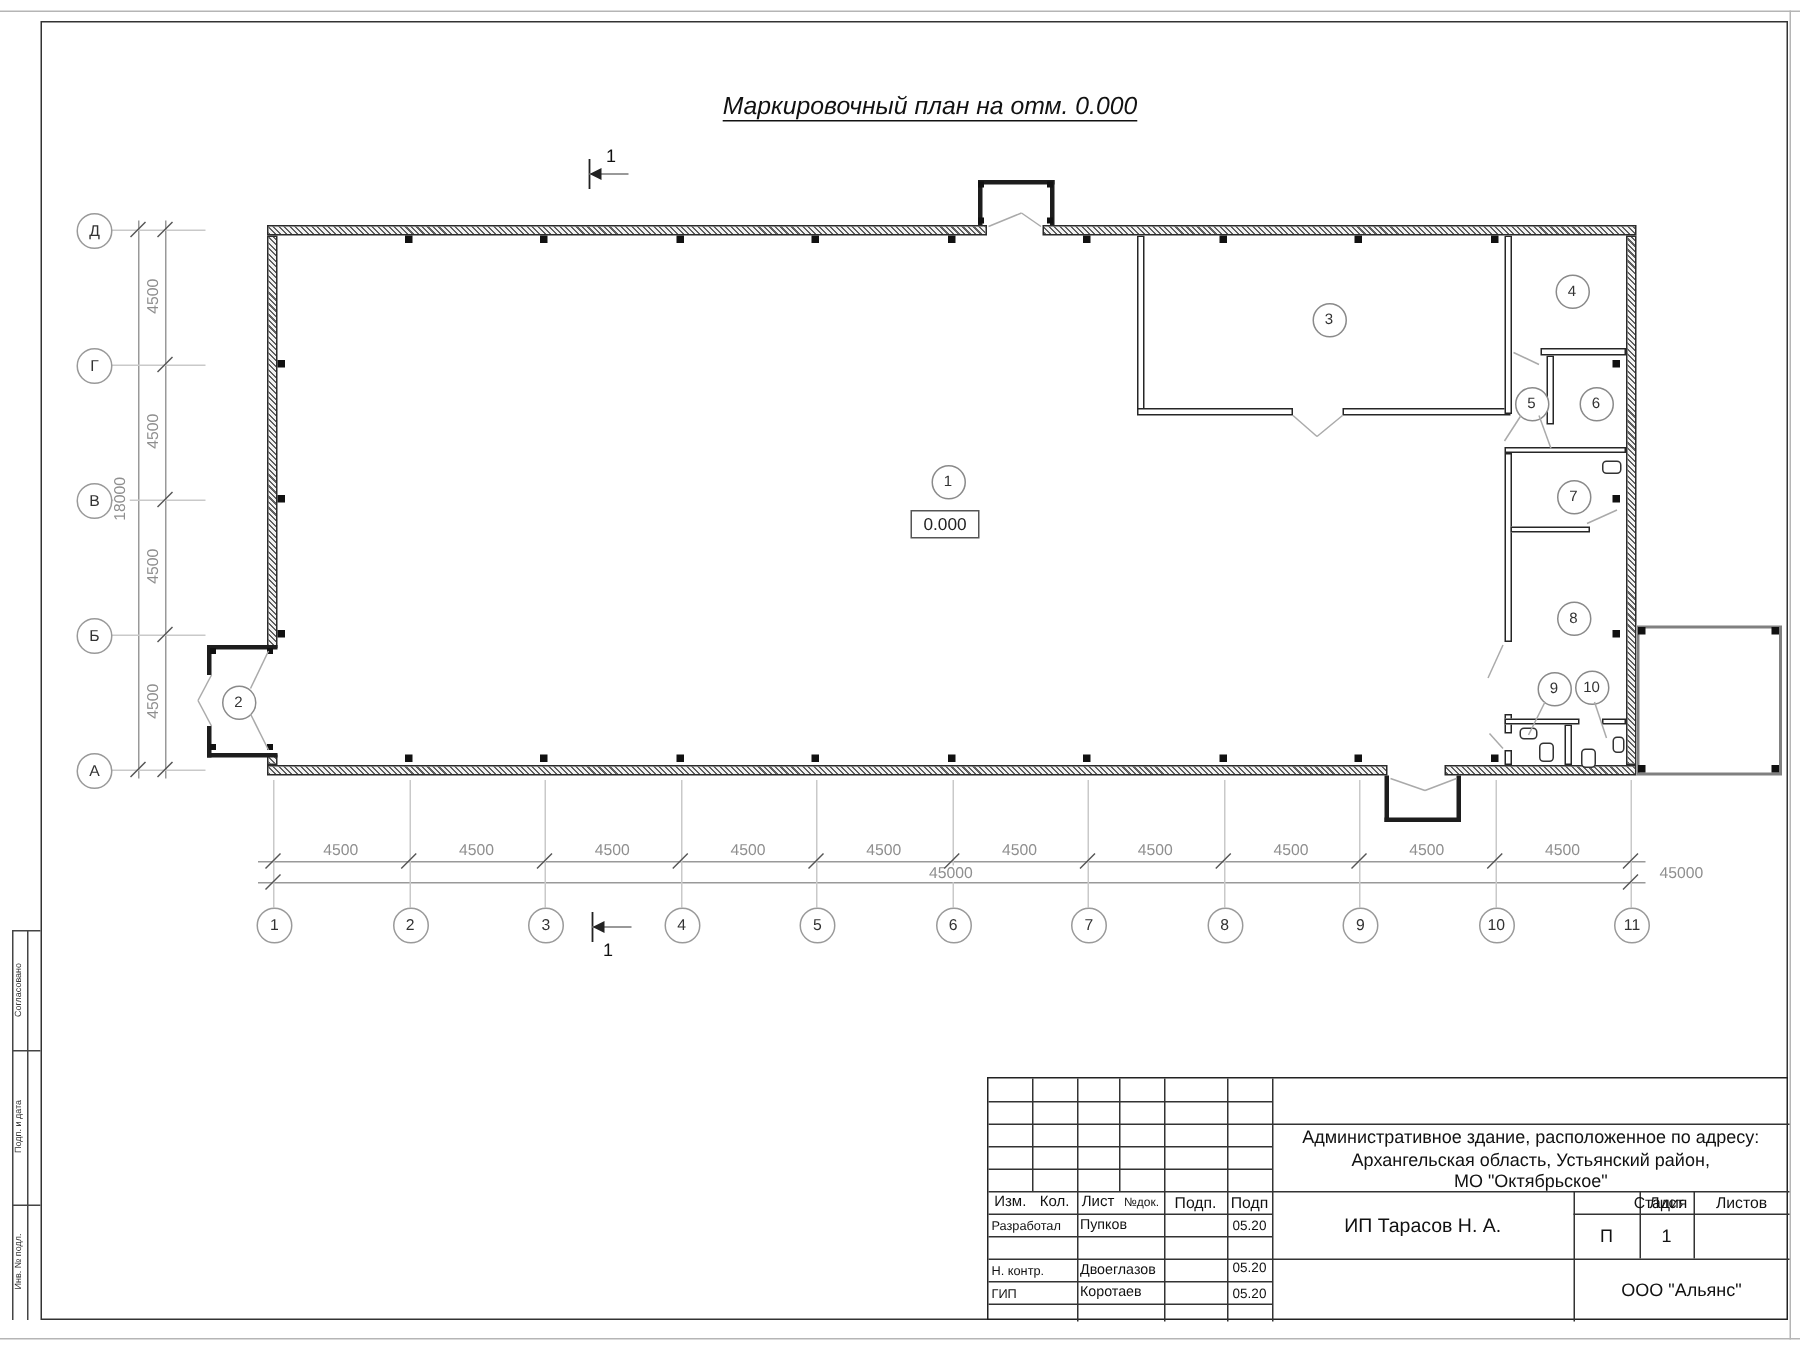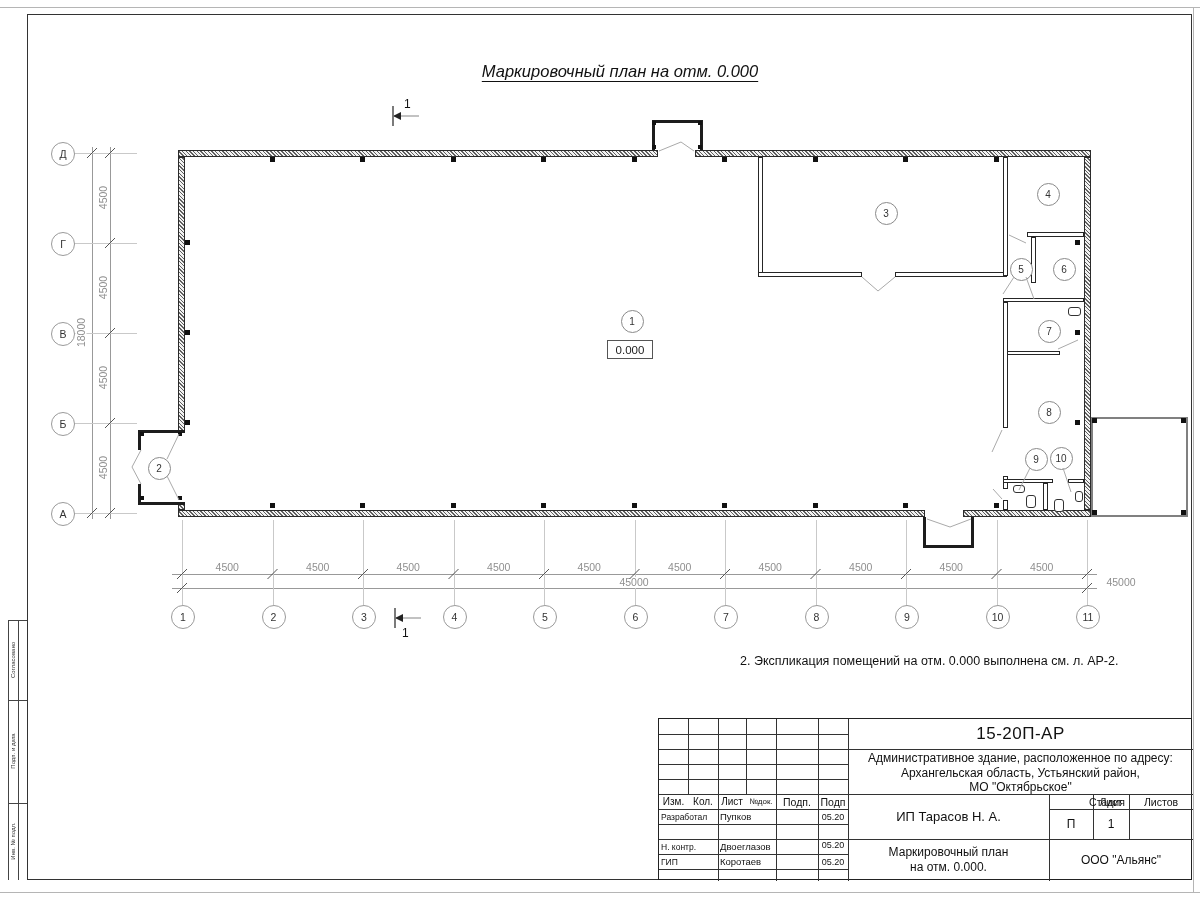--- a/index.html
+++ b/index.html
@@ -203,21 +203,20 @@
       <div class="roomc" style="left: 1024.5px; top: 447.5px; width: 21px; height: 21px;">9</div>
       <div class="roomc" style="left: 1049.5px; top: 446.5px; width: 21px; height: 21px;">10</div>
     </div>
 
   <div class="elevbox">0.000</div>
 
   <div class="secnum" style="left:404px;top:97px;">1</div>
   <div class="secnum" style="left:402px;top:626px;">1</div>
 
   <div class="notes">
-    <div>2. Экспликация помещений на отм. 0.000 выполнена см. л. АР-2.</div>
   </div>
 
   <svg class="overlay" id="overlay" width="1200" height="900">
       <line x1="177" y1="579" x2="187" y2="569" stroke="#555" stroke-width="1"></line>
       <line x1="267.5" y1="579" x2="277.5" y2="569" stroke="#555" stroke-width="1"></line>
       <line x1="358" y1="579" x2="368" y2="569" stroke="#555" stroke-width="1"></line>
       <line x1="448.5" y1="579" x2="458.5" y2="569" stroke="#555" stroke-width="1"></line>
       <line x1="539" y1="579" x2="549" y2="569" stroke="#555" stroke-width="1"></line>
       <line x1="629.5" y1="579" x2="639.5" y2="569" stroke="#555" stroke-width="1"></line>
       <line x1="720" y1="579" x2="730" y2="569" stroke="#555" stroke-width="1"></line>
@@ -284,21 +283,20 @@
     <div class="h" style="left:0;top:45px;width:189px;"></div>
     <div class="h" style="left:0;top:60px;width:189px;"></div>
     <div class="h" style="left:0;top:75px;width:534px;"></div>
     <div class="h" style="left:0;top:90px;width:189px;"></div>
     <div class="h" style="left:390px;top:90px;width:144px;"></div>
     <div class="h" style="left:0;top:105px;width:189px;"></div>
     <div class="h" style="left:0;top:120px;width:534px;"></div>
     <div class="h" style="left:0;top:135px;width:189px;"></div>
     <div class="h" style="left:0;top:150px;width:189px;"></div>
 
-    <div class="tbt" style="left:189px;top:0;width:345px;height:30px;font-size:17px;letter-spacing:0.5px;">15-20П-АР</div>
     <div class="tbt" style="left:189px;top:31px;width:345px;height:15px;font-size:12px;">Административное здание, расположенное по адресу:</div>
     <div class="tbt" style="left:189px;top:46px;width:345px;height:15px;font-size:12px;">Архангельская область, Устьянский район,</div>
     <div class="tbt" style="left:189px;top:60px;width:345px;height:15px;font-size:12px;">МО "Октябрьское"</div>
     <div class="tbt" style="left:0;top:75px;width:29px;height:15px;font-size:10px;">Изм.</div>
     <div class="tbt" style="left:29px;top:75px;width:30px;height:15px;font-size:10px;text-align:right;">Кол.</div>
     <div class="tbt" style="left:59px;top:75px;width:28px;height:15px;font-size:10px;">Лист</div>
     <div class="tbt" style="left:87px;top:75px;width:30px;height:15px;font-size:8px;">№док.</div>
     <div class="tbt" style="left:117px;top:75px;width:42px;height:15px;font-size:10.5px;">Подп.</div>
     <div class="tbt" style="left:159px;top:75px;width:30px;height:15px;font-size:10.5px;">Подп</div>
 
@@ -314,19 +312,15 @@
     <div class="tbt" style="left:61px;top:135px;width:56px;height:15px;font-size:9.5px;justify-content:flex-start;">Коротаев</div>
     <div class="tbt" style="left:159px;top:135px;width:30px;height:15px;font-size:9px;">05.20</div>
 
     <div class="tbt" style="left:189px;top:75px;width:201px;height:45px;font-size:13px;">ИП Тарасов Н. А.</div>
     <div class="tbt" style="left:390px;top:75px;width:44px;height:15px;font-size:10.5px;margin-left:36px;">Стадия</div>
     <div class="tbt" style="left:434px;top:75px;width:36px;height:15px;font-size:10.5px;">Лист</div>
     <div class="tbt" style="left:470px;top:75px;width:64px;height:15px;font-size:10.5px;">Листов</div>
     <div class="tbt" style="left:390px;top:90px;width:44px;height:30px;font-size:12px;">П</div>
     <div class="tbt" style="left:434px;top:90px;width:36px;height:30px;font-size:12px;">1</div>
     <div class="tbt" style="left:470px;top:90px;width:64px;height:30px;font-size:12px;"></div>
-    <div class="tbt" style="left:189px;top:120px;width:201px;height:42px;font-size:12px;flex-direction:column;line-height:15px;">
-      <div>Маркировочный план</div>
-      <div>на отм. 0.000.</div>
-    </div>
     <div class="tbt" style="left:390px;top:120px;width:144px;height:42px;font-size:12px;">ООО "Альянс"</div>
   </div>
 </div>
 
 </body></html>

